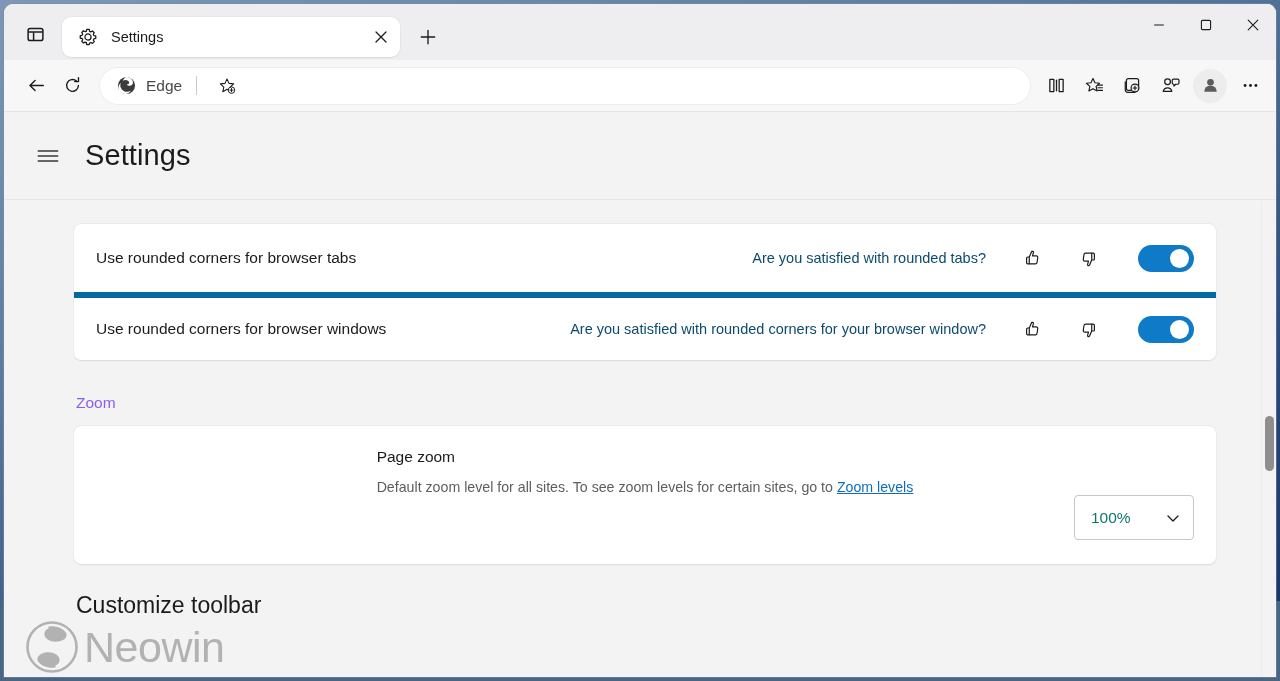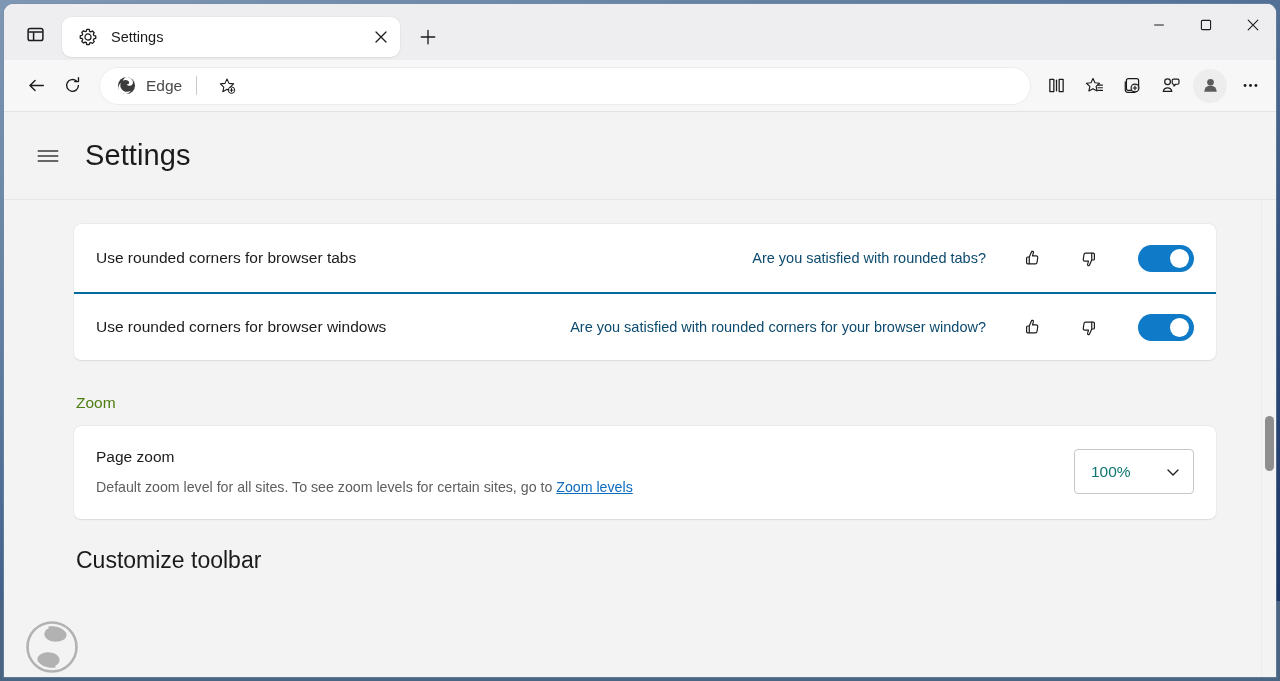--- a/index.html
+++ b/index.html
@@ -199,21 +199,21 @@
     border-radius: 7px;
     box-shadow: 0 .6px 1.6px rgba(0,0,0,.09), 0 0 0 .5px rgba(0,0,0,.035);
     overflow: hidden;
   }
   .setting-row {
     display: flex; align-items: center;
     min-height: 68px;
     padding: 0 22px 0 22px;
     justify-content: space-between;
   }
-  .setting-row + .setting-row { border-top: 2px solid #0369a1; }
+  .setting-row + .setting-row { border-top: 6px solid #0369a1; }
   .setting-label {
     font-size: 15.5px;
     color: #1b1b1b;
     white-space: nowrap;
   }
   .feedback-zone {
     margin-left: auto;
     display: flex; align-items: center;
   }
   .feedback-question {
@@ -240,26 +240,27 @@
     position: absolute;
     width: 19px; height: 19px;
     border-radius: 50%;
     background: #ffffff;
     top: 4px;
   }
   .toggle.on .knob { right: 5px; }
 
   .section-heading {
     font-size: 15.5px;
-    color: #4d7c0f;
+    color: #8b5cf6;
     margin: 34px 0 14px 2px;
   }
   .zoom-row {
     display: flex; align-items: center;
     padding: 22px 22px 24px 22px;
+    flex-direction: column;
   }
   .zoom-texts { display: flex; flex-direction: column; }
   .zoom-title { font-size: 15.5px; color: #1b1b1b; }
   .zoom-desc {
     font-size: 14.2px; color: #5e5e5e;
     margin-top: 13px;
   }
   .zoom-desc a {
     color: #0f6cbd;
     text-decoration: underline;
@@ -545,17 +546,18 @@
     <div id="page-scrollbar">
       <div id="page-scrollbar-thumb"></div>
     </div>
 
     <div id="watermark">
       <svg id="watermark-logo" viewBox="0 0 56 56" fill="none">
         <circle cx="28" cy="28" r="24.5" stroke="#8b8b8b" stroke-width="2.6"></circle>
         <path d="M24.5 7.5c6.5-1.2 13.4 1.0 17.0 5.4 2.2 2.7 1.0 6.2-2.6 8.2-4.3 2.4-11.0 2.2-15.2-.6-3.6-2.4-4.3-6.2-1.9-9.2.6-.8 1.6-1.5 2.7-1.9z" fill="#8b8b8b"></path>
         <path d="M31.5 48.5c-6.5 1.2-13.4-1.0-17.0-5.4-2.2-2.7-1.0-6.2 2.6-8.2 4.3-2.4 11.0-2.2 15.2.6 3.6 2.4 4.3 6.2 1.9 9.2-.6.8-1.6 1.5-2.7 1.9z" fill="#8b8b8b"></path>
       </svg>
+      <span id="watermark-text">Neowin</span>
     </div>
 
   </div>
 </div>
 </div>
 
 </body></html>

